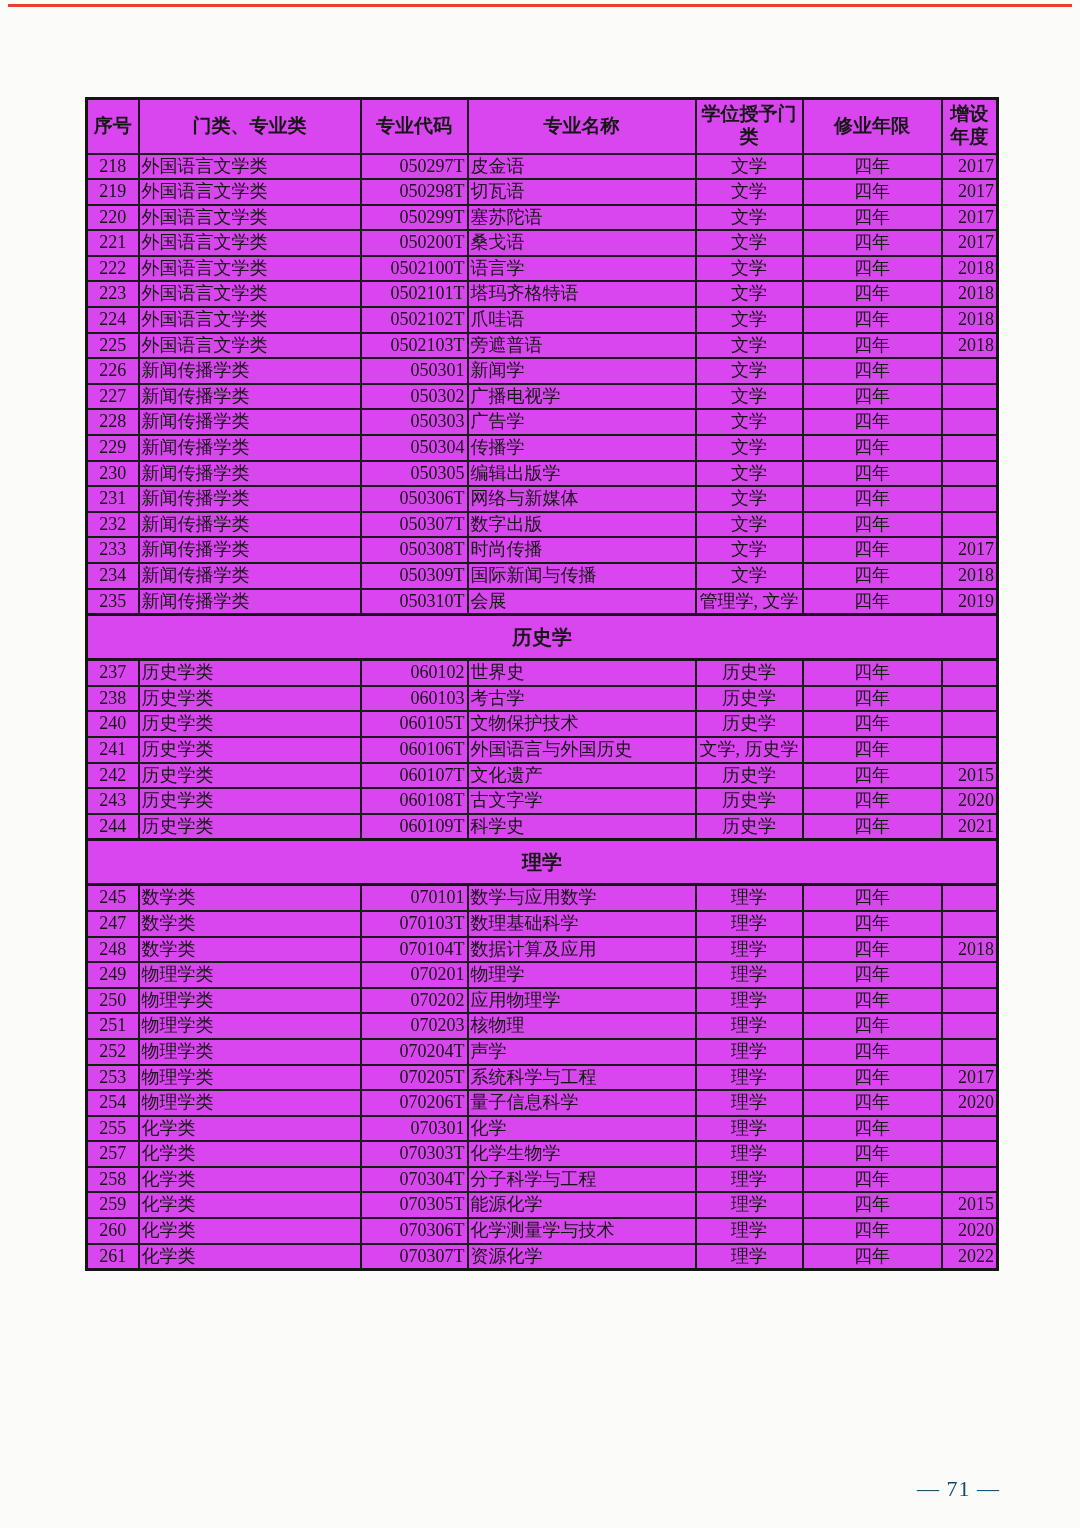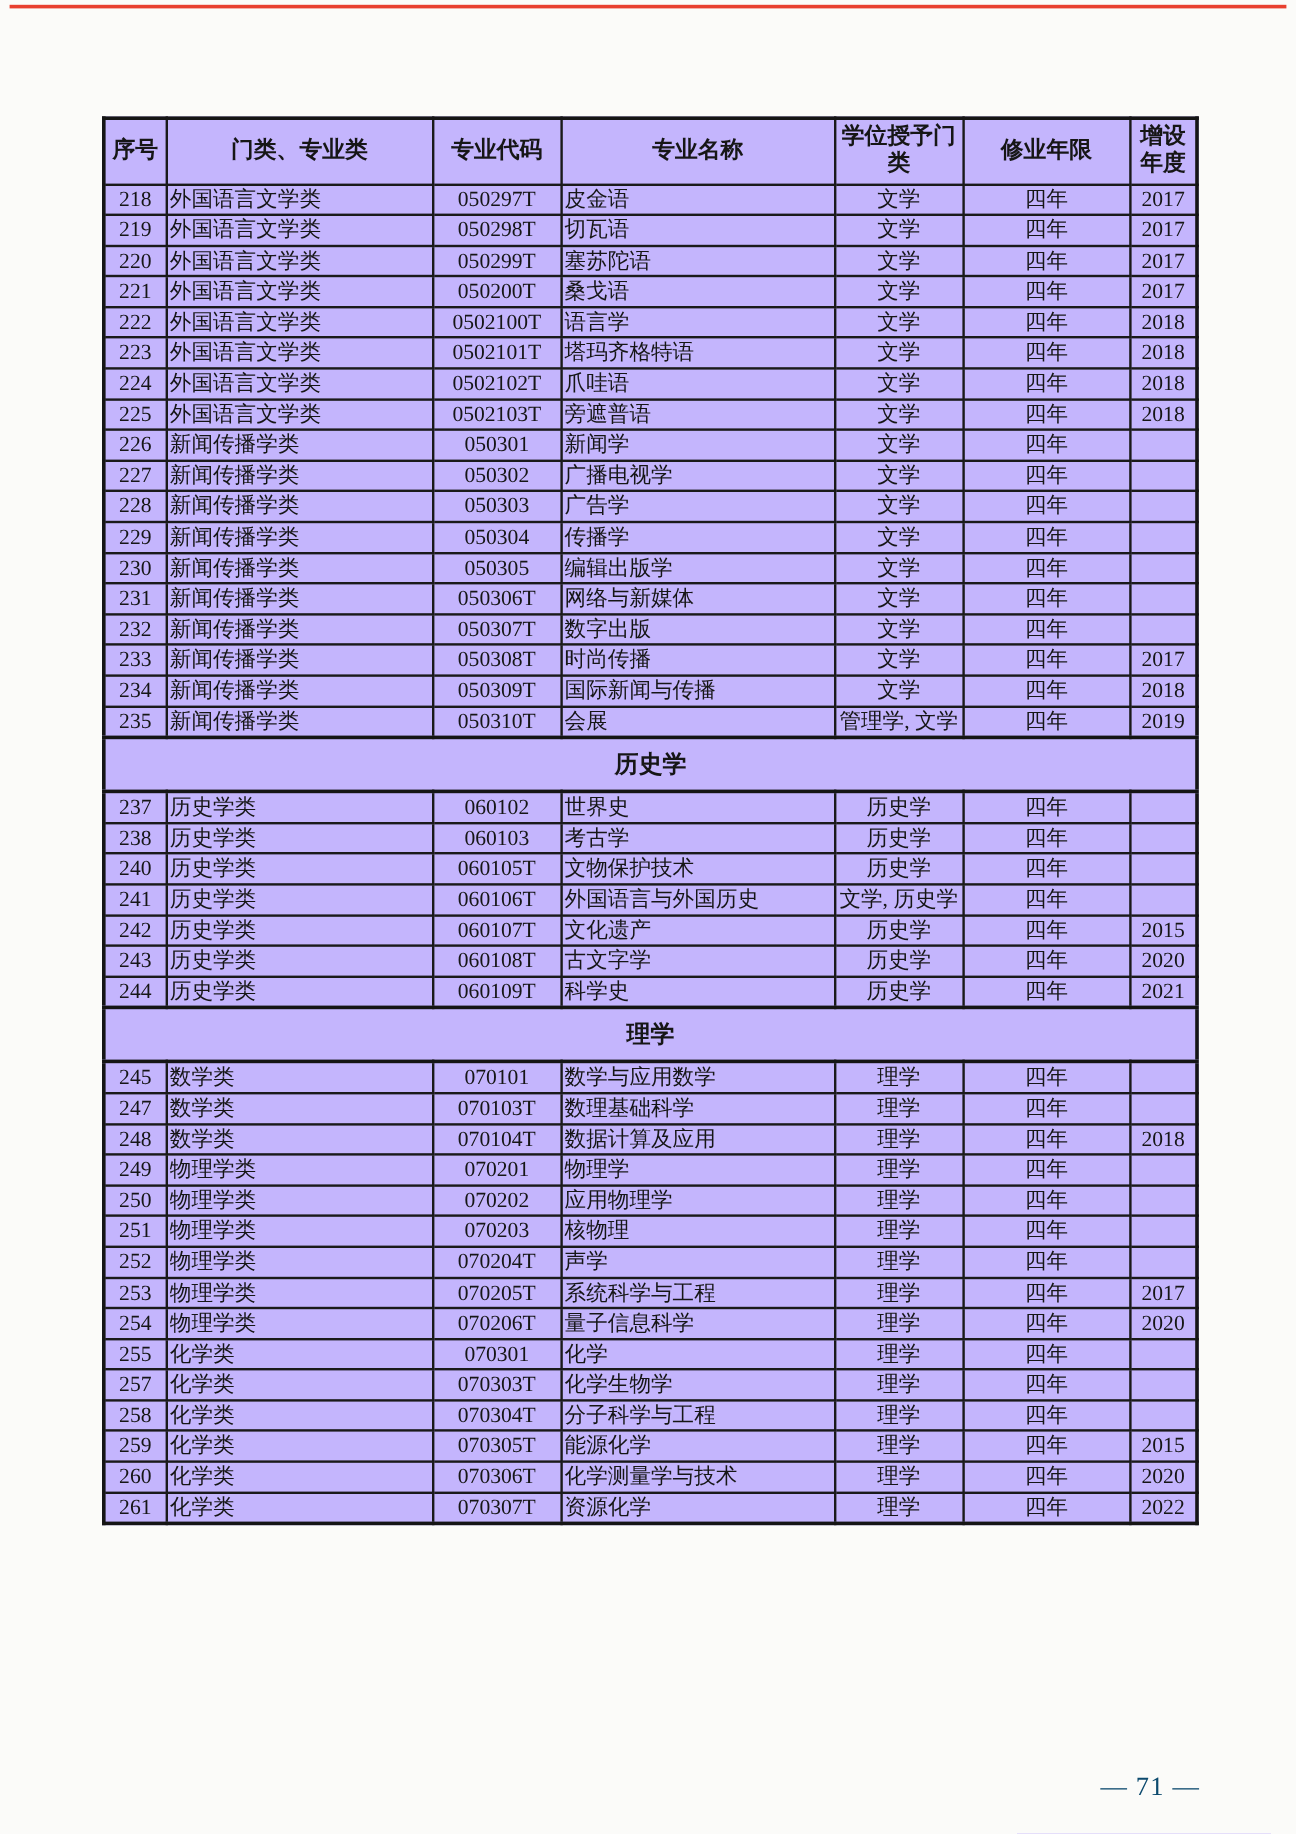--- a/index.html
+++ b/index.html
@@ -24,21 +24,21 @@
   }
   .table-wrap {
     position: absolute;
     left: 85px;
     top: 97px;
   }
   table.majors {
     border-collapse: collapse;
     table-layout: fixed;
     width: 911px;
-    background: #c4b5fd;
+    background: #d946ef;
     border: 3px solid #151515;
   }
   table.majors th,
   table.majors td {
     border: 2px solid #1a1a1a;
     box-sizing: border-box;
     vertical-align: middle;
     overflow: hidden;
     padding: 1px 2px;
   }
@@ -50,25 +50,25 @@
     line-height: 1.2;
     padding: 2px 4px;
   }
   table.majors td {
     font-size: 18px;
     height: 25px;
     line-height: 1.2;
   }
   td.c0 { text-align: center; }
   td.c1 { text-align: left; padding-left: 4px; }
-  td.c2 { text-align: center; padding-left: 6px; margin-top: 32px; }
+  td.c2 { text-align: right; padding-left: 6px; margin-top: 32px; }
   td.c3 { text-align: left; padding-left: 8px; }
   td.c4 { text-align: center; line-height: 1.25; padding: 1px 2px; }
   td.c5 { text-align: center; }
-  td.c6 { text-align: center; }
+  td.c6 { text-align: right; }
   col.w0 { width: 52px; }
   col.w1 { width: 222px; }
   col.w2 { width: 107px; }
   col.w3 { width: 228px; }
   col.w4 { width: 107px; }
   col.w5 { width: 139px; }
   col.w6 { width: 56px; }
   tr.section-row td {
     height: 45px;
     text-align: center;

